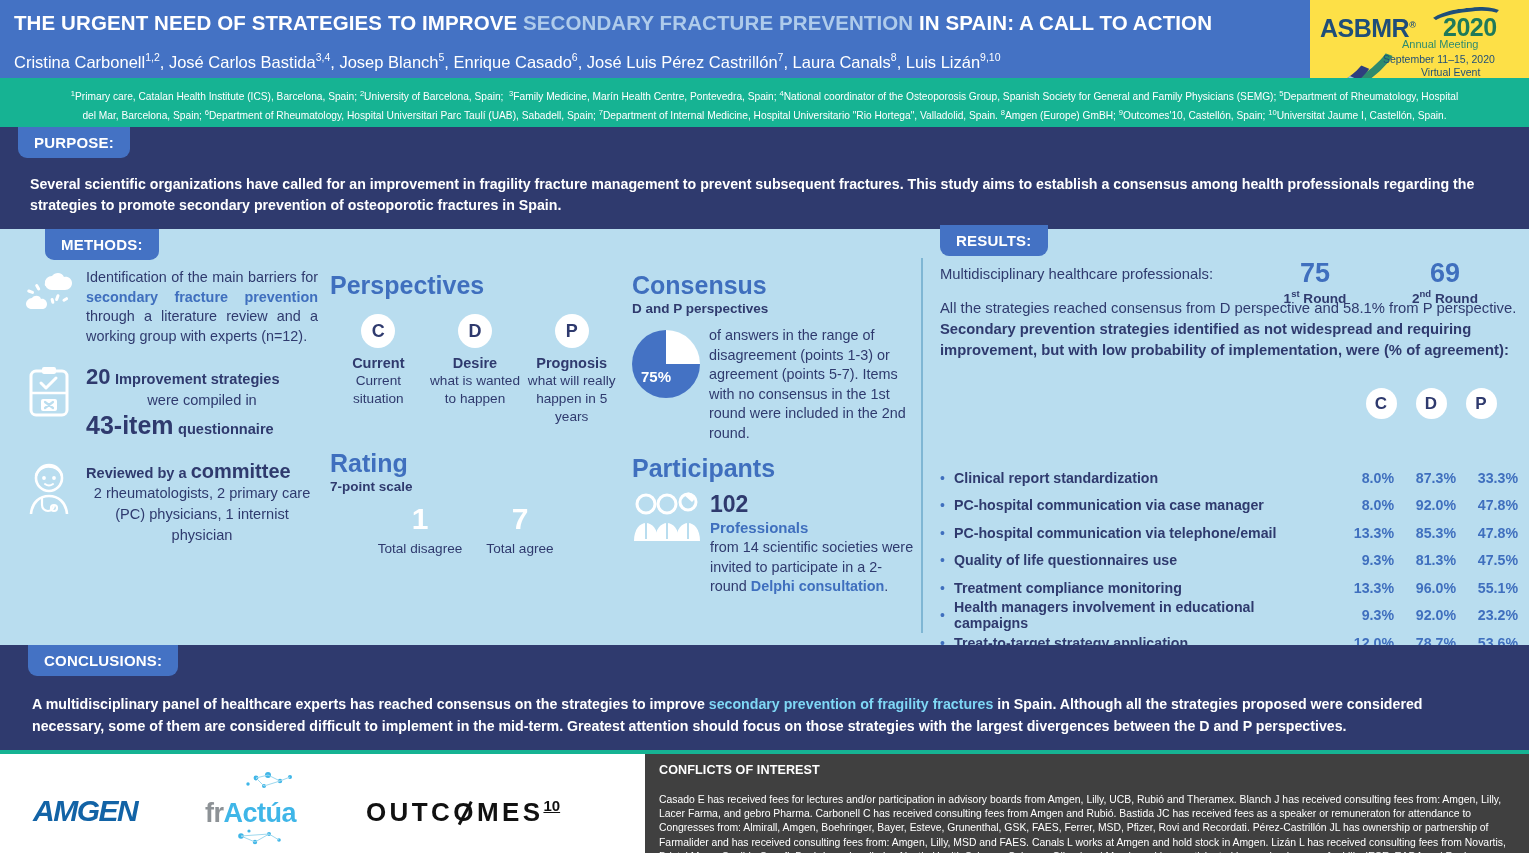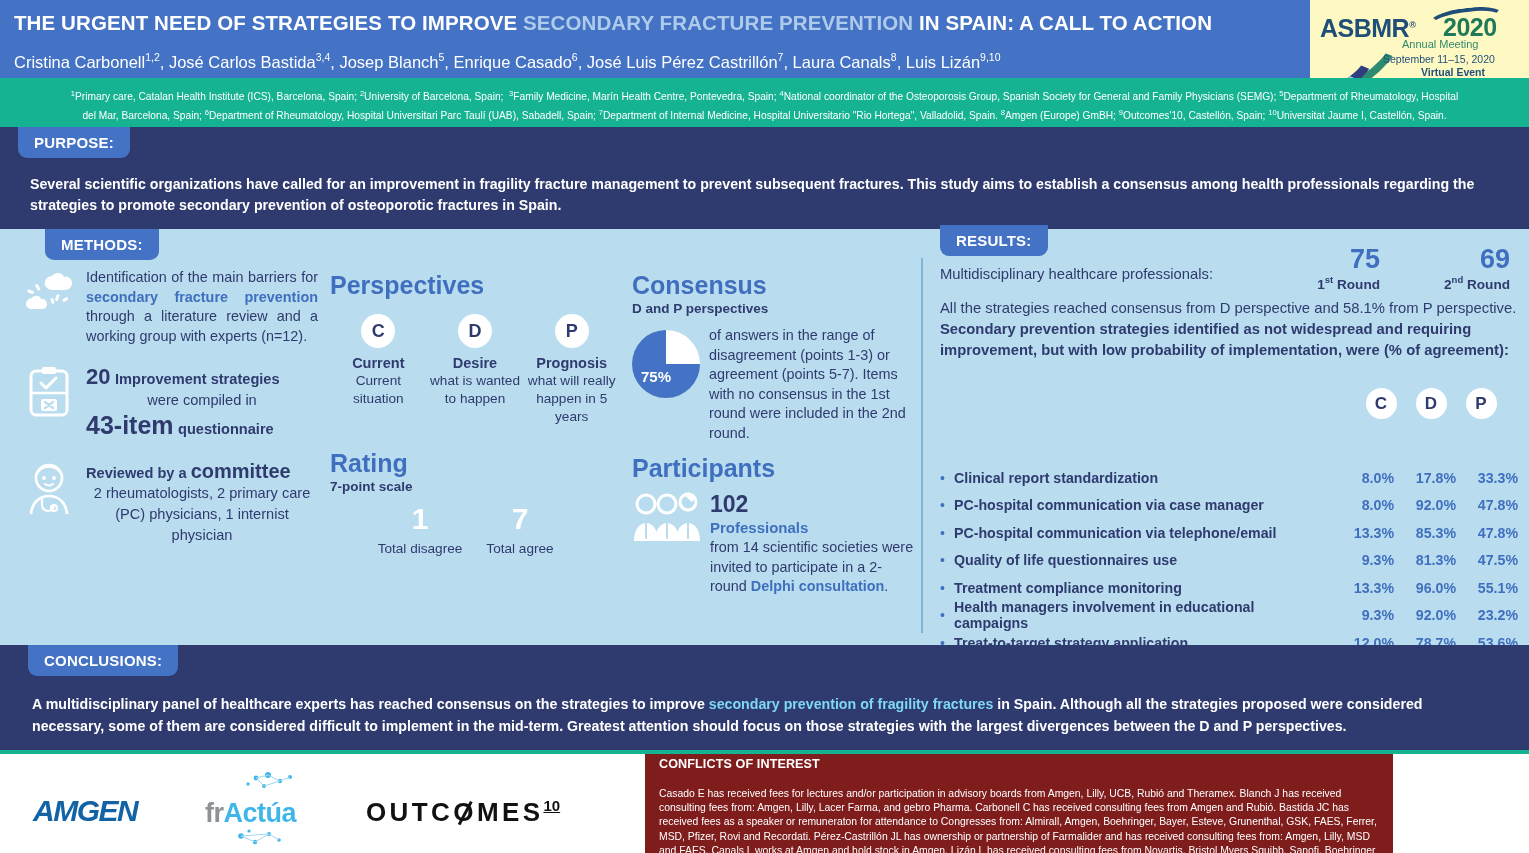--- a/index.html
+++ b/index.html
@@ -11,21 +11,21 @@
   }
   .poster { position: relative; width: 1529px; height: 853px; }
 
   
   .header {
     position: absolute; top: 0; left: 0; width: 1529px; height: 78px;
     background: #4472c4;
   }
   .header-logo-box {
     position: absolute; top: 0; right: 0; width: 219px; height: 78px;
-    background: #fef9c3; overflow: hidden;
+    background: #fde047; overflow: hidden;
   }
   .asbmr-wrap {
     position: absolute; top: 6px; left: 0; width: 219px; height: 72px;
   }
   .asbmr-line1 {
     position: absolute; top: 8px; left: 10px;
     font-family: "Liberation Sans", sans-serif;
     font-size: 25px; font-weight: bold; letter-spacing: -0.5px;
     color: #1f4e79;
   }
@@ -37,21 +37,21 @@
   .asbmr-line2 {
     position: absolute; top: 32px; left: 92px;
     font-size: 11px; color: #2e8b6e; font-weight: normal;
   }
   .asbmr-line3 {
     position: absolute; top: 47px; left: 73px;
     font-size: 10.5px; color: #1f4e79;
   }
   .asbmr-line4 {
     position: absolute; top: 60px; left: 111px;
-    font-size: 10.5px; color: #1f4e79; font-weight: bold;
+    font-size: 10.5px; color: #1f4e79; font-weight: normal;
   }
   .asbmr-swoosh {
     position: absolute; top: 2px; left: 118px; width: 78px; height: 26px;
     border: 4px solid #1f4e79; border-radius: 50%/55%;
     border-bottom-color: transparent; border-left-color: transparent;
     border-right-color: transparent;
     transform: rotate(-7deg);
   }
   .asbmr-arc-green {
     position: absolute; top: 22px; left: -56px; width: 150px; height: 70px;
@@ -187,21 +187,21 @@
   .part-desc { font-size: 14.4px; color: #2f3a6e; line-height: 19.5px; }
   .part-desc b { color: #3f6fbe; }
 
   
   .res-area { position: absolute; top: 266px; left: 940px; width: 578px; }
   .res-line1 { font-size: 14.8px; color: #2f3a6e; }
   .rounds {
     position: absolute; top: -22px; right: 8px; width: 260px;
     display: flex;
   }
-  .round-cell { flex: 1; text-align: right; }
+  .round-cell { flex: 1; text-align: center; margin-top: 14px; }
   .round-num { font-size: 27px; font-weight: bold; color: #3f6fbe; line-height: 30px;}
   .round-lbl { font-size: 13.6px; font-weight: bold; color: #2f3a6e; }
   .round-lbl sup { font-size: 9.5px; }
   .res-para {
     margin-top: 16px; font-size: 14.8px; line-height: 21px; color: #2f3a6e;
   }
   .res-para b { font-weight: bold; }
   .cdp-row {
     position: absolute; top: 122px; right: 12px; width: 150px; display: flex;
   }
@@ -259,22 +259,22 @@
     font-size: 26px; font-weight: bold; color: #111111; letter-spacing: 3.4px;
   }
   .oc-o { position: relative; display: inline-block; }
   .oc-slash {
     position: absolute; left: 50%; top: 50%; width: 2.5px; height: 26px;
     background: #111; transform: translate(-50%,-50%) rotate(28deg);
   }
   .oc-ten { font-size: 15px; vertical-align: super; text-decoration: underline; letter-spacing: 0;}
 
   .coi {
-    position: absolute; top: 0; left: 645px; width: 748px; height: 99px;
-    background: #7f1d1d; color: #ffffff; padding: 3px 12px 0 14px;
+    position: absolute; top: 0; left: 645px; width: 884px; height: 99px;
+    background: #404040; color: #ffffff; padding: 9px 12px 0 14px;
   }
   .coi-title { font-size: 12.6px; font-weight: bold; letter-spacing: 0.1px; }
   .coi-body { font-size: 10.4px; line-height: 14.2px; margin-top: 16px; }
 </style>
 </head>
 <body>
 
 <div class="poster">
 
   <div class="header">
@@ -478,21 +478,21 @@
       <div class="cdp-cell">
           <div class="cdp-circle">P</div>
         </div>
     </div>
 
     <div class="res-table">
       <div class="res-tr">
         <span class="res-bullet">•</span>
         <span class="res-name">Clinical report standardization</span>
         <span class="res-val">8.0%</span>
-        <span class="res-val">17.8%</span>
+        <span class="res-val">87.3%</span>
         <span class="res-val">33.3%</span>
       </div>
       <div class="res-tr">
         <span class="res-bullet">•</span>
         <span class="res-name">PC-hospital communication via case manager</span>
         <span class="res-val">8.0%</span>
         <span class="res-val">92.0%</span>
         <span class="res-val">47.8%</span>
       </div>
       <div class="res-tr">

